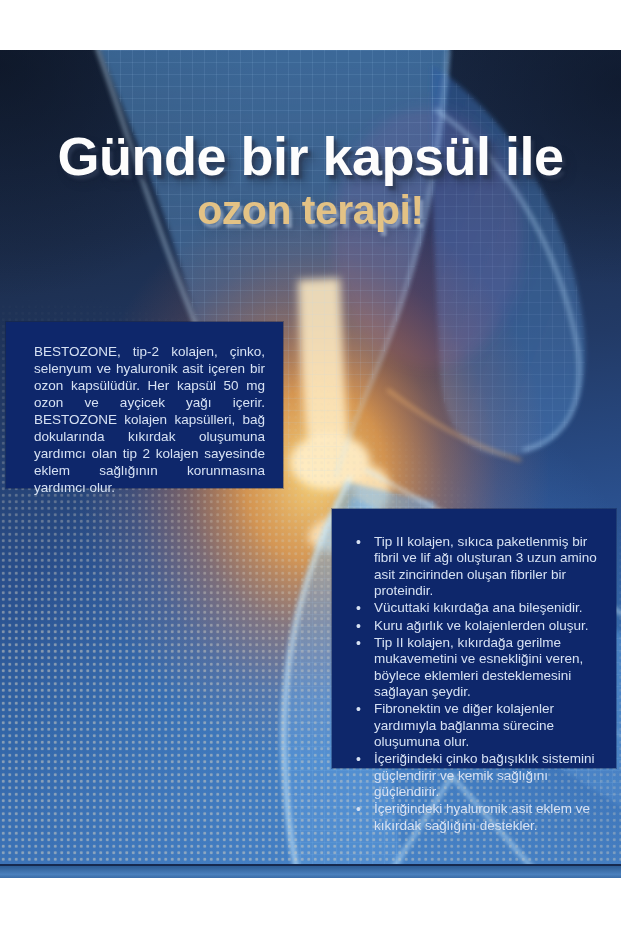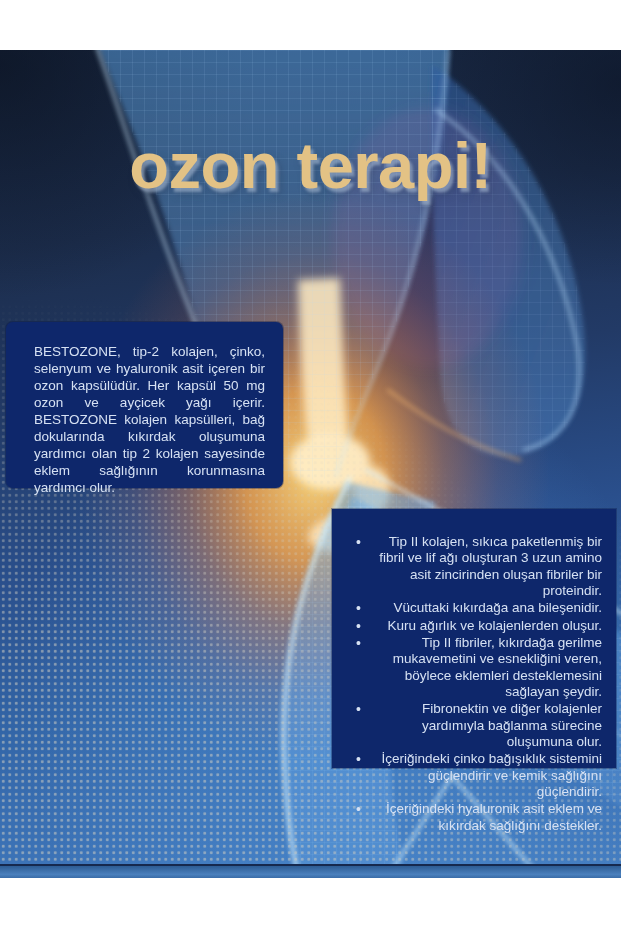--- a/index.html
+++ b/index.html
@@ -36,49 +36,49 @@
   }
   .headline{
     position:absolute;left:0;top:78px;width:621px;text-align:center;
     font-weight:bold;letter-spacing:-0.5px;line-height:1.06;
   }
   .headline .l1{
     font-size:54px;color:#fdfdfd;
     text-shadow:3px 4px 3px rgba(44,56,82,0.78), 6px 7px 9px rgba(24,34,54,0.45);
   }
   .headline .l2{
-    font-size:65px;color:#e3c285;margin-top:4px;
+    font-size:41px;color:#e3c285;margin-top:4px;
     text-shadow:3px 4px 3px rgba(178,196,220,0.55), 5px 6px 8px rgba(40,54,80,0.35);
   }
   .navy-box{
     position:absolute;background:#0e276b;color:#d6e1f3;
     box-shadow:0 0 0 1px rgba(10,24,70,0.35);
   }
   .info-box{
     left:6px;top:272px;width:277px;height:166px;
-    box-sizing:border-box;padding:21px 18px 27px 28px;border-radius:7px;
+    box-sizing:border-box;padding:21px 18px 27px 28px;
   }
   .info-box p{
     margin:0;font-size:13.5px;line-height:1.26;
     text-align:justify;text-align-last:left;
   }
   .benefits-box{
     left:332px;top:459px;width:284px;height:259px;
     box-sizing:border-box;padding:25px 14px 12px 22px;
   }
   .benefits-list{list-style:none;margin:0;padding:0;}
   .benefits-list li{
     display:flex;align-items:flex-start;
     font-size:13.5px;line-height:1.21;margin:0 0 1px 0;
   }
   .bullet-dot{
     flex:0 0 auto;width:18px;font-size:14px;line-height:1.15;
     text-align:left;padding-left:2px;
   }
-  .bullet-text{flex:1 1 auto;text-align:right;}
+  .bullet-text{flex:1 1 auto;}
 </style>
 </head>
 <body>
 
 <div class="poster">
 
   <svg class="xray" viewBox="0 0 621 828" xmlns="http://www.w3.org/2000/svg" aria-hidden="true">
     <defs>
       <linearGradient id="limbFill" x1="0" y1="0" x2="0" y2="1">
         <stop offset="0" stop-color="rgba(96,170,240,0.50)"></stop>
@@ -144,20 +144,21 @@
       <path d="M366,420 C450,466 540,518 630,568" stroke="rgba(215,242,255,0.85)" stroke-width="2.5"></path>
       <path d="M340,500 C430,560 530,625 628,690" stroke="rgba(180,220,250,0.5)" stroke-width="2"></path>
       <path d="M452,726 L382,836" stroke="rgba(215,245,255,0.85)" stroke-width="2.5"></path>
       <path d="M452,726 L548,836" stroke="rgba(215,245,255,0.85)" stroke-width="2.5"></path>
     </g>
   </svg>
 
   <div class="dots"></div>
 
   <div class="headline">
+    <div class="l1">Günde bir kapsül ile</div>
     <div class="l2">ozon terapi!</div>
   </div>
 
   <div class="navy-box info-box">
     <p>BESTOZONE, tip-2 kolajen, çinko, selenyum ve hyaluronik asit içeren bir ozon kapsülüdür. Her kapsül 50 mg ozon ve ayçicek yağı içerir. BESTOZONE kolajen kapsülleri, bağ dokularında kıkırdak oluşumuna yardımcı olan tip 2 kolajen sayesinde eklem sağlığının korunmasına yardımcı olur.</p>
   </div>
 
   <div class="navy-box benefits-box">
     <ul class="benefits-list">
 
@@ -171,21 +172,21 @@
           <span class="bullet-text">Vücuttaki kıkırdağa ana bileşenidir.</span>
         </li>
 
         <li>
           <span class="bullet-dot">•</span>
           <span class="bullet-text">Kuru ağırlık ve kolajenlerden oluşur.</span>
         </li>
 
         <li>
           <span class="bullet-dot">•</span>
-          <span class="bullet-text">Tip II fibriler, kıkırdağa gerilme mukavemetini ve esnekliğini veren, böylece eklemleri desteklemesini sağlayan şeydir.</span>
+          <span class="bullet-text">Tip II kolajen, kıkırdağa gerilme mukavemetini ve esnekliğini veren, böylece eklemleri desteklemesini sağlayan şeydir.</span>
         </li>
 
         <li>
           <span class="bullet-dot">•</span>
           <span class="bullet-text">Fibronektin ve diğer kolajenler yardımıyla bağlanma sürecine oluşumuna olur.</span>
         </li>
 
         <li>
           <span class="bullet-dot">•</span>
           <span class="bullet-text">İçeriğindeki çinko bağışıklık sistemini güçlendirir ve kemik sağlığını güçlendirir.</span>

